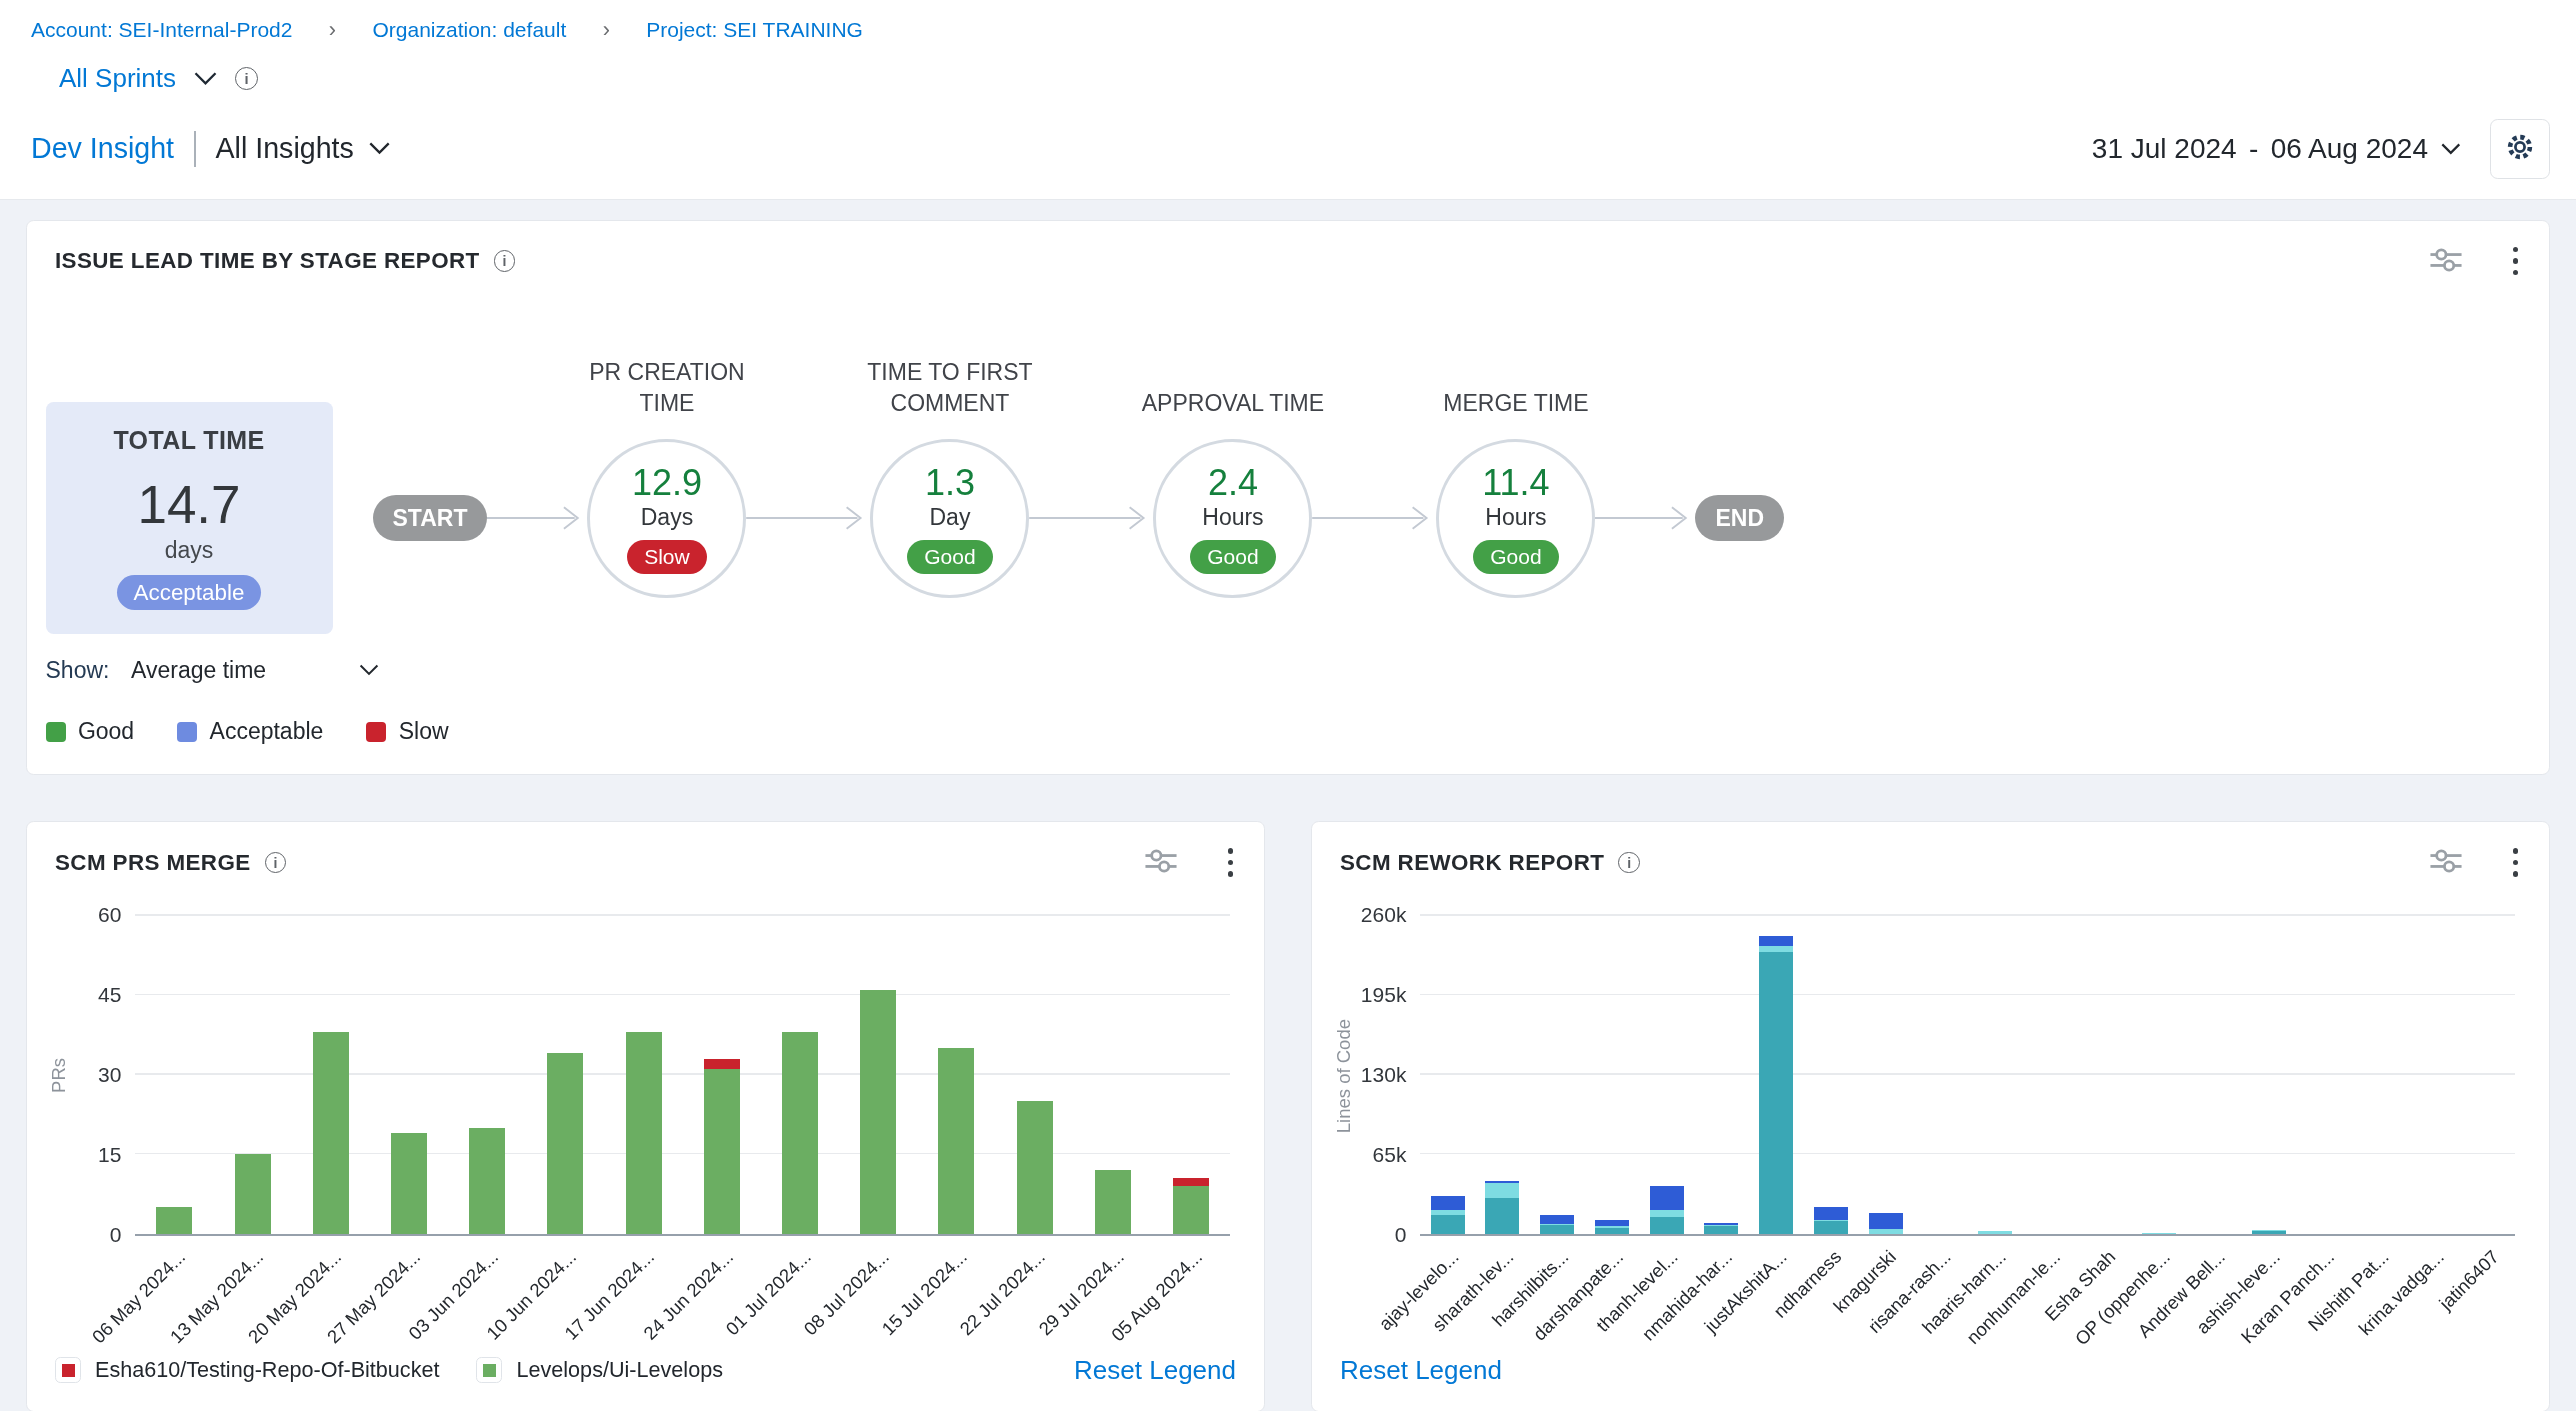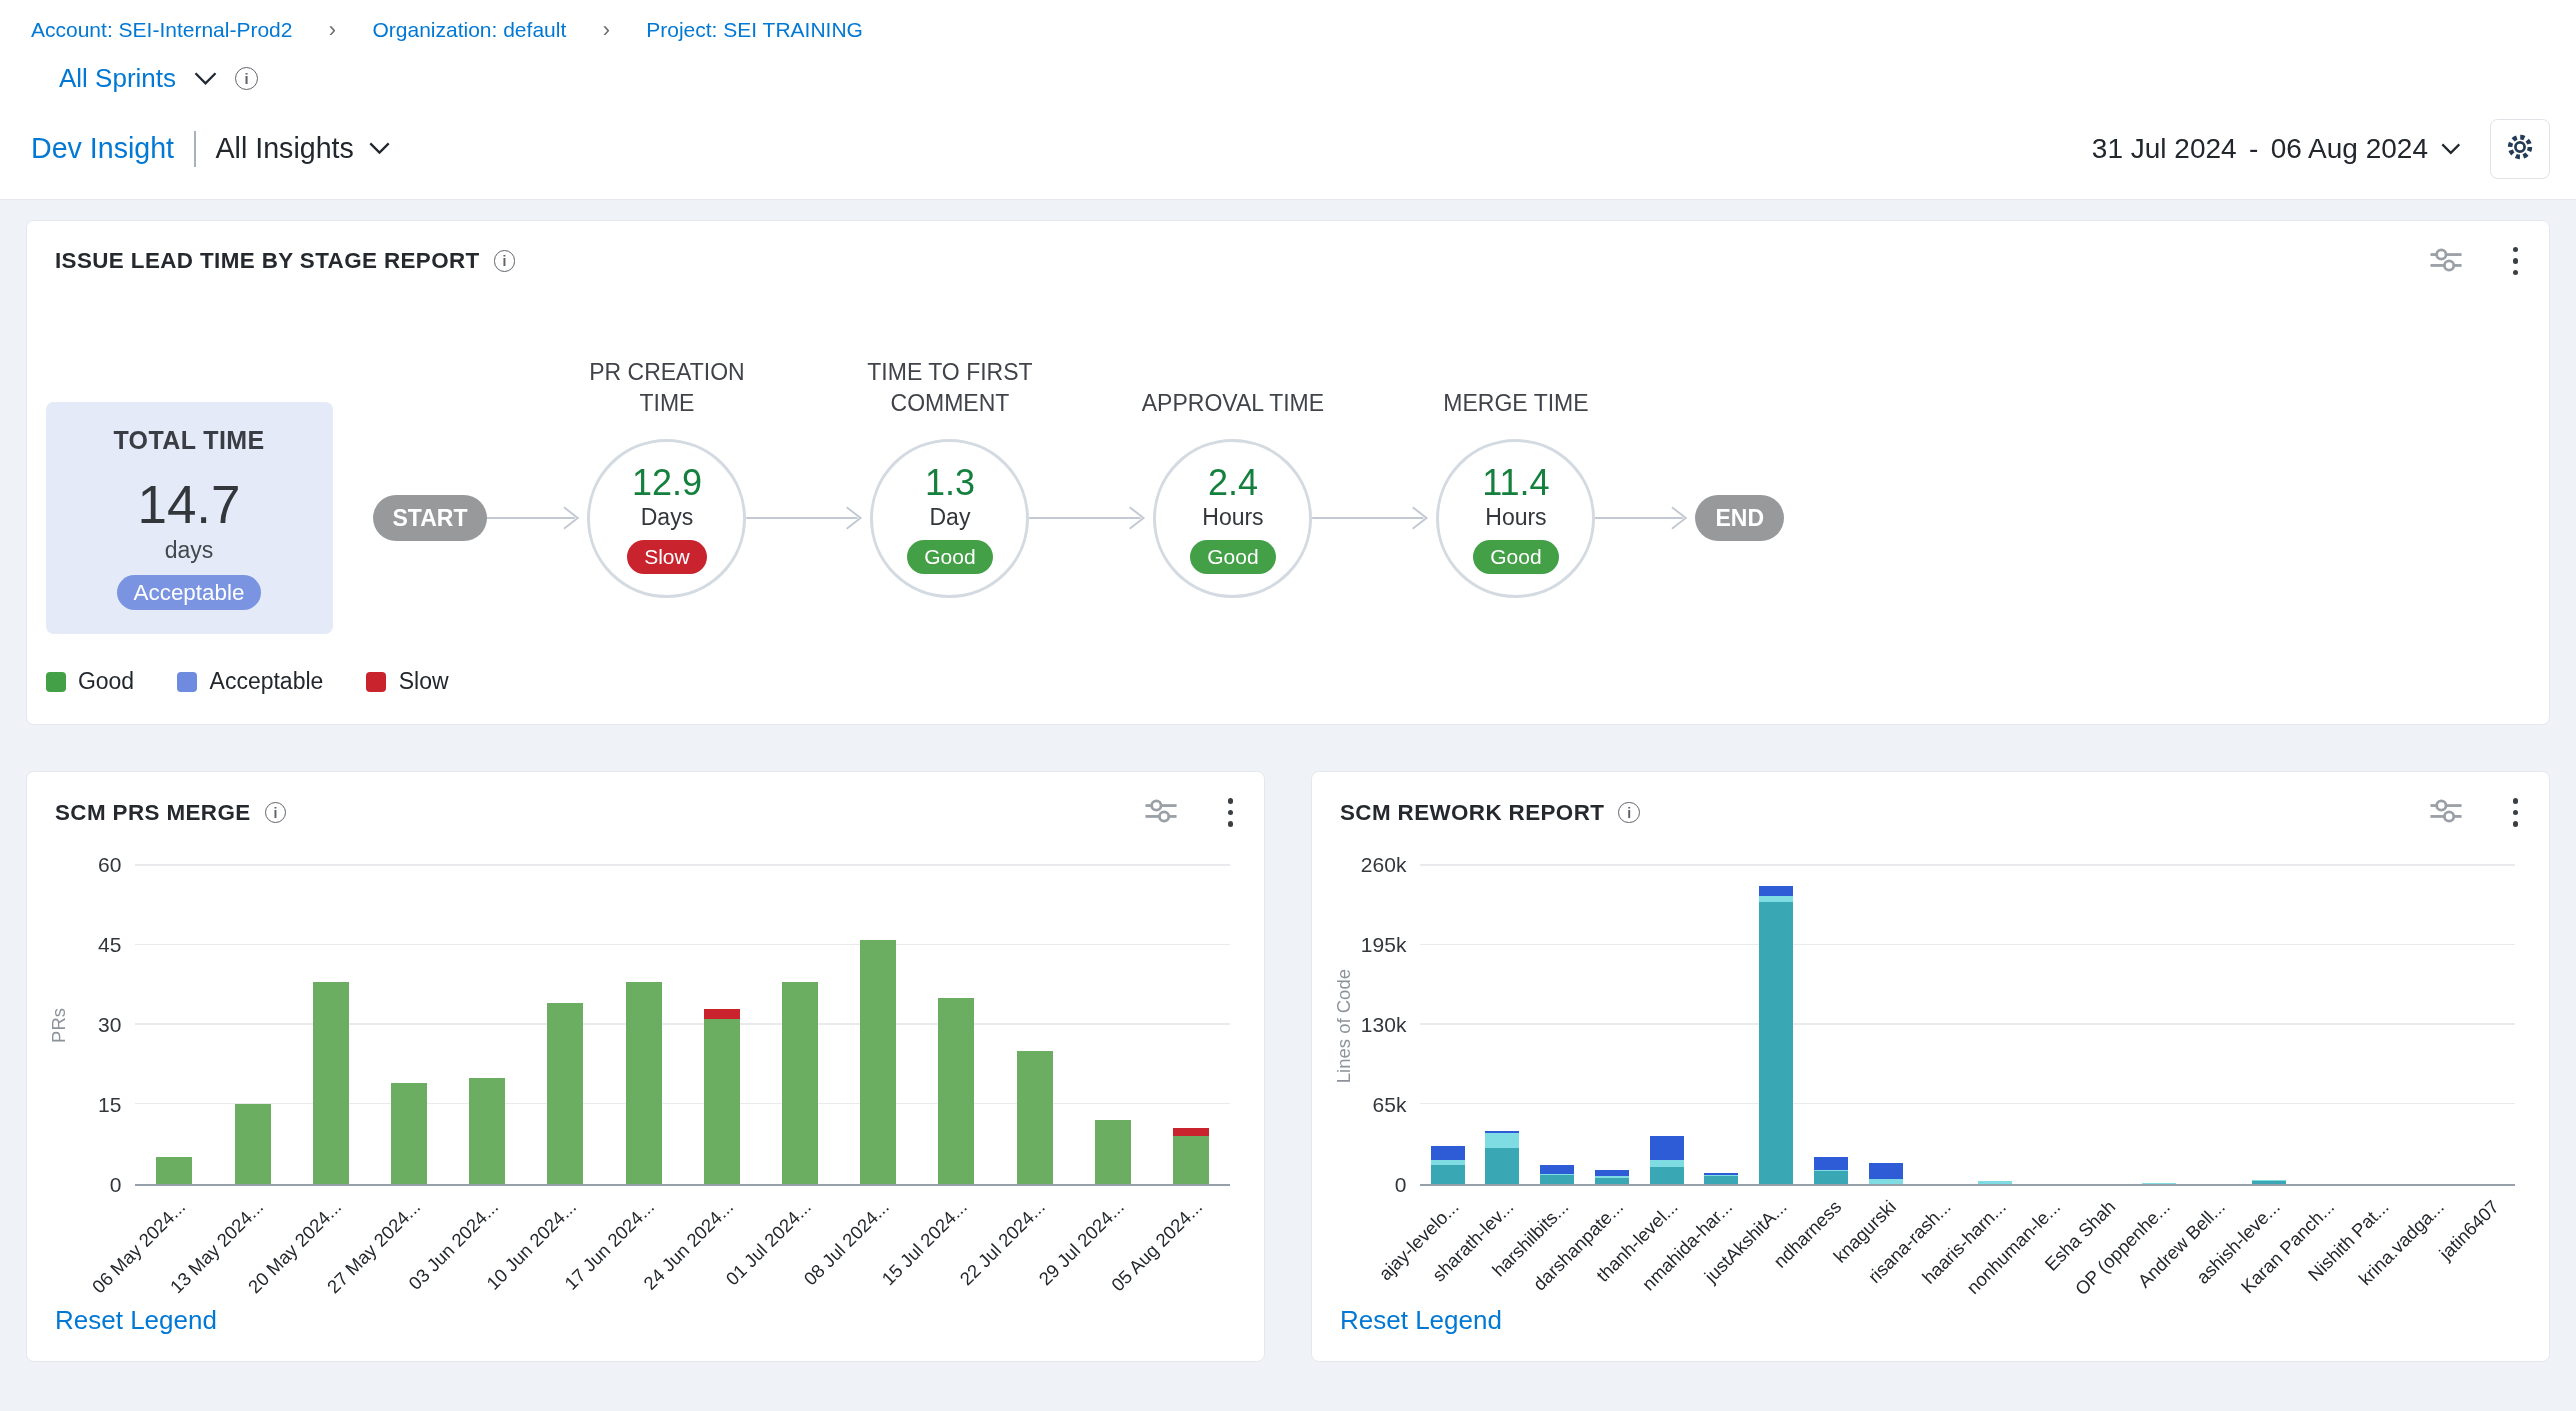--- a/index.html
+++ b/index.html
@@ -230,20 +230,31 @@
           <span class="arrow">
             <svg width="100" height="34" viewBox="0 0 130 44">
               <line x1="0" y1="22" x2="114" y2="22" stroke="#c3c9d2" stroke-width="2.5"></line>
               <polyline points="100,8 118,22 100,36" fill="none" stroke="#c3c9d2" stroke-width="2.5"></polyline>
             </svg>
           </span>
           <span class="term-pill">END</span>
         </div>
     </div>
 
+    <div class="show-row">
+      <span class="show-label">Show:</span>
+      <span class="show-value">
+        <span>Average time</span>
+        <span class="chev">
+          <svg width="20" height="13" viewBox="0 0 26 17">
+              <polyline points="2,2 13,13 24,2" fill="none" stroke="#22272d" stroke-width="2.6"></polyline>
+            </svg>
+        </span>
+      </span>
+    </div>
 
     <div class="legend-row" id="lead-legend">
         <span class="legend-item">
           <span class="sq" style="background: rgb(67, 160, 71);"></span>
           <span>Good</span>
         </span>
         <span class="legend-item">
           <span class="sq" style="background: rgb(110, 139, 224);"></span>
           <span>Acceptable</span>
         </span>
@@ -381,20 +392,34 @@
               <span class="xlab" style="right: 39.2857%;">01 Jul 2024...</span>
               <span class="xlab" style="right: 32.1429%;">08 Jul 2024...</span>
               <span class="xlab" style="right: 25%;">15 Jul 2024...</span>
               <span class="xlab" style="right: 17.8571%;">22 Jul 2024...</span>
               <span class="xlab" style="right: 10.7143%;">29 Jul 2024...</span>
               <span class="xlab" style="right: 3.57143%;">05 Aug 2024...</span>
             </div>
         </div>
       </div>
       <div class="chart-footer">
+        <div class="chart-legend" id="prs-legend">
+            <span class="legend-item">
+              <span class="swatch-box">
+                <i style="background: rgb(201, 35, 45);"></i>
+              </span>
+              <span>Esha610/Testing-Repo-Of-Bitbucket</span>
+            </span>
+            <span class="legend-item">
+              <span class="swatch-box">
+                <i style="background: rgb(107, 174, 98);"></i>
+              </span>
+              <span>Levelops/Ui-Levelops</span>
+            </span>
+          </div>
         <a class="reset-link">Reset Legend</a>
       </div>
     </div>
 
     <div class="panel">
       <div class="panel-header">
         <span class="panel-title">SCM REWORK REPORT</span>
         <i class="info-icon">i</i>
         <span class="spacer"></span>
         <span class="panel-icons">

